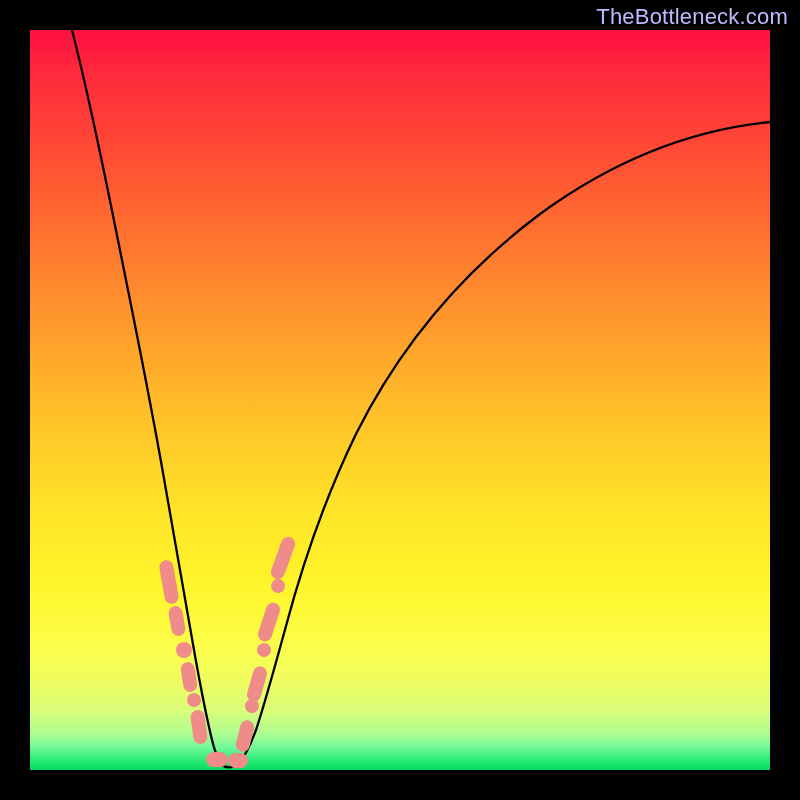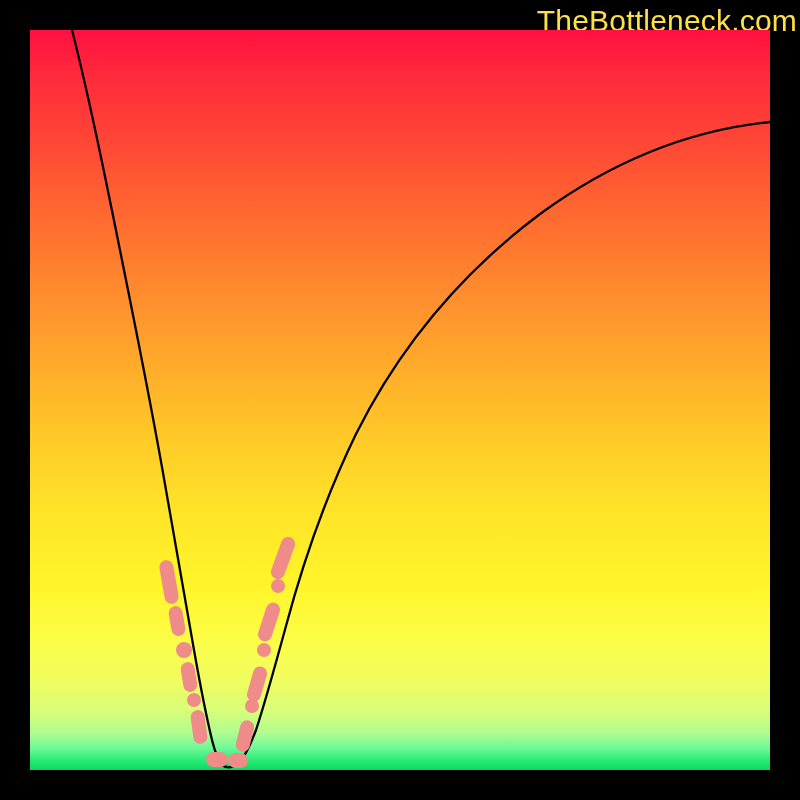--- a/index.html
+++ b/index.html
@@ -42,23 +42,23 @@
       #d8fd7a 92%,
       #b0fd90 95%,
       #70f898 97%,
       #1ee870 99%,
       #0cd860 100%
     );
   }
   .watermark {
     position: absolute;
     top: 4px;
-    right: 3px;
-    color: #fde047;
-    font-size: 30px;
+    right: 12px;
+    color: #c4b5fd;
+    font-size: 22px;
     font-weight: 500;
     letter-spacing: 0.2px;
     user-select: none;
   }
   svg.curve {
     position: absolute;
     top: 0;
     left: 0;
     width: 740px;
     height: 740px;

